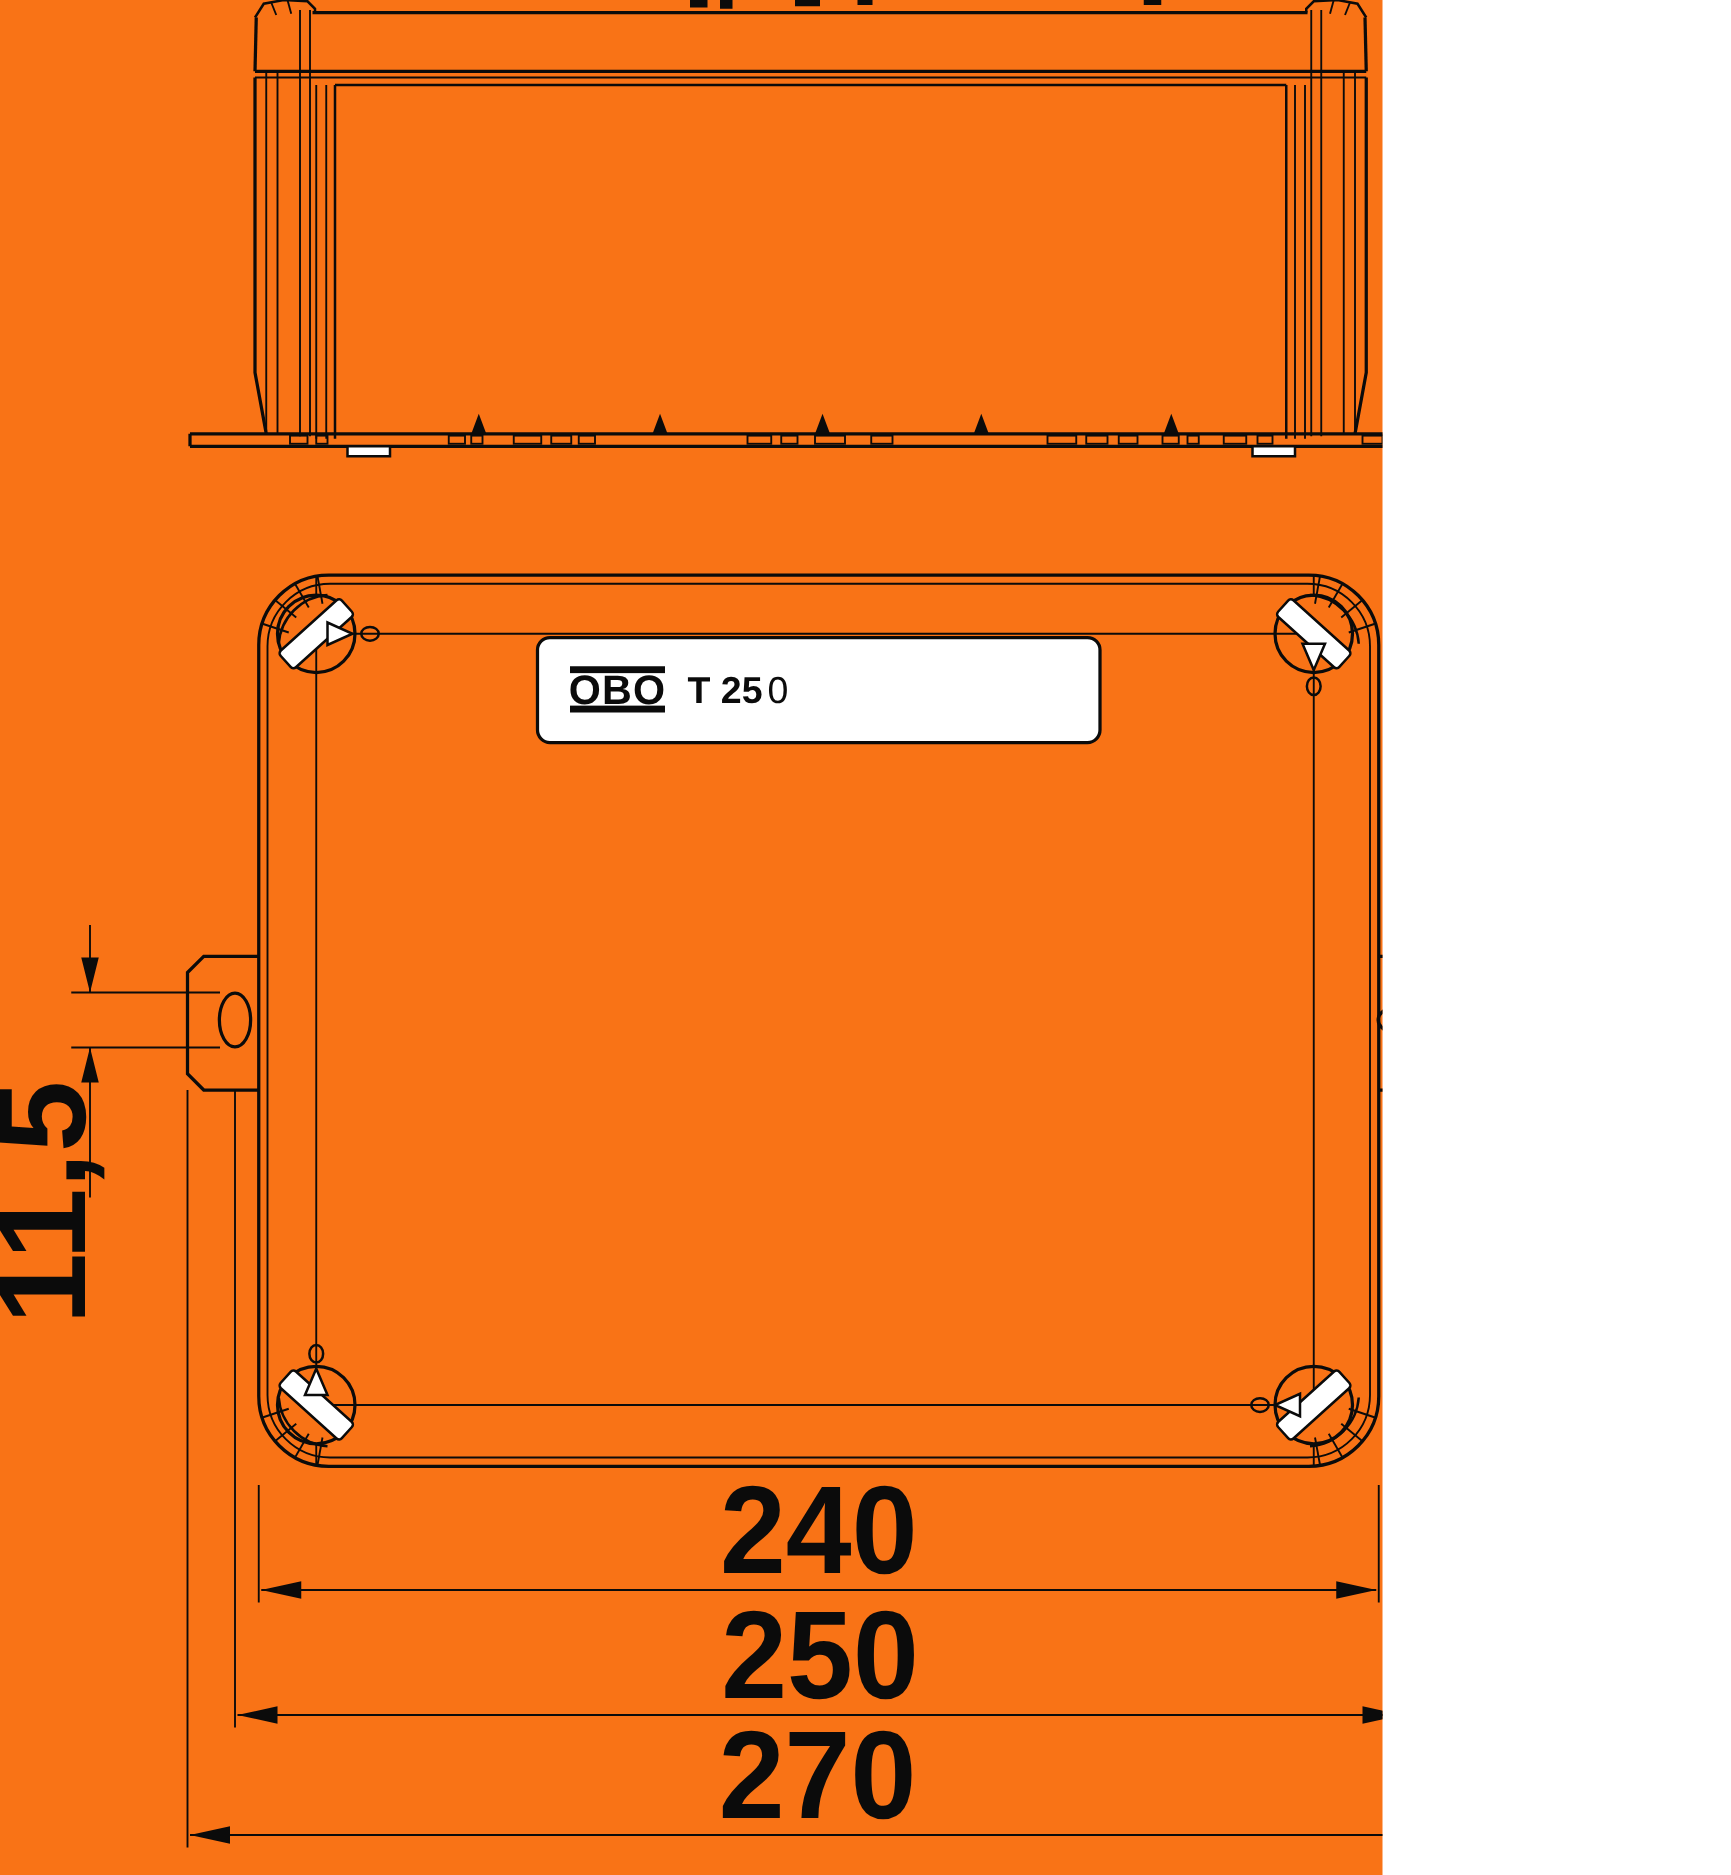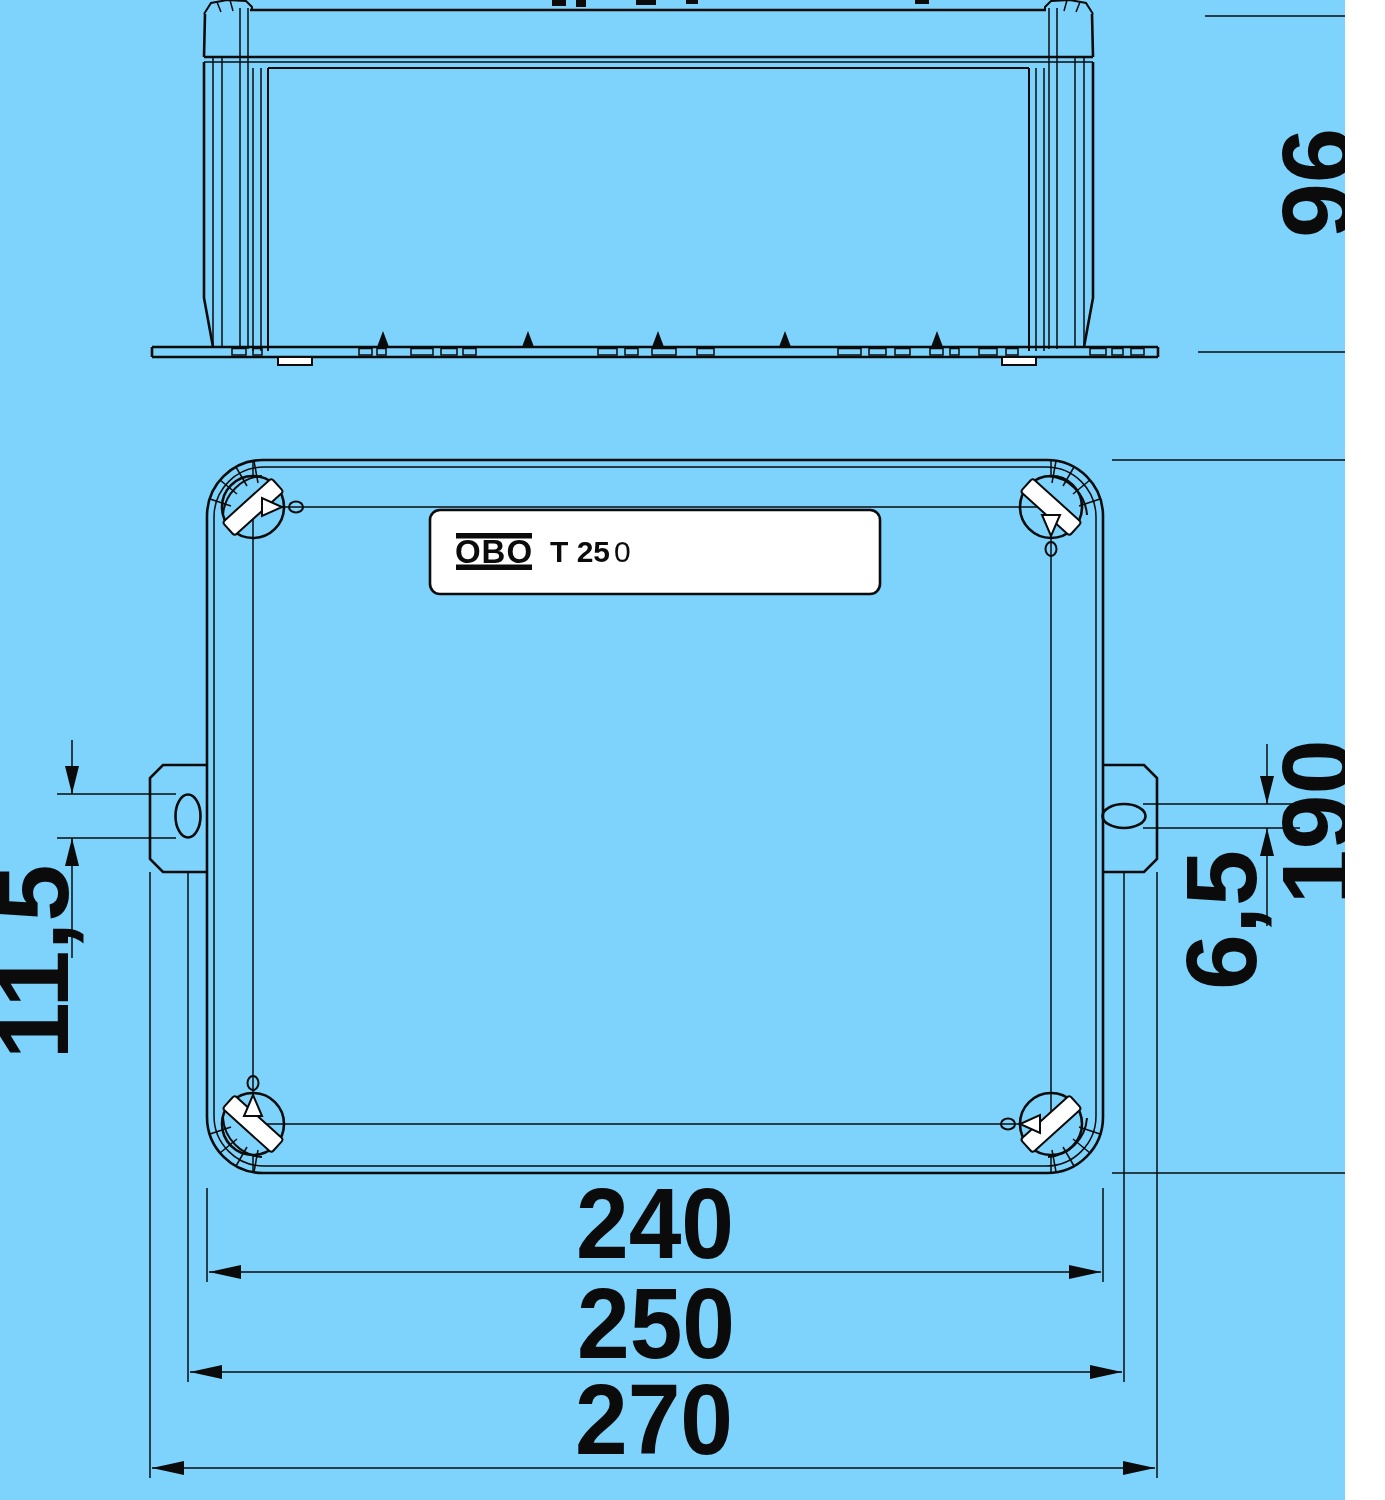--- a/index.html
+++ b/index.html
@@ -1,16 +1,16 @@
 <!DOCTYPE html>
 <html><head>
 <meta charset="utf-8">
 <style>
   html,body{margin:0;padding:0;background:#ffffff;}
-  .stage{width:1345px;height:1500px;position:relative;background:#7dd3fc;overflow:hidden;}
+  .stage{width:1106px;height:1500px;position:relative;background:#f97316;overflow:hidden;}
   svg{display:block;}
   .ln{stroke:#0b0b0b;fill:none;}
   .thick{stroke-width:2.6;}
   .med{stroke-width:2;}
   .thin{stroke-width:1.5;}
   .fillb{fill:#0b0b0b;stroke:none;}
   .wfill{fill:#ffffff;}
   .dimtxt{font-family:"Liberation Sans", sans-serif;font-weight:bold;fill:#0b0b0b;font-size:100px;}
   .lbltxt{font-family:"Liberation Sans", sans-serif;font-weight:bold;fill:#0b0b0b;font-size:30px;}
   .logotxt{font-family:"Liberation Sans", sans-serif;font-weight:bold;fill:#0b0b0b;font-size:33px;letter-spacing:1px;}

